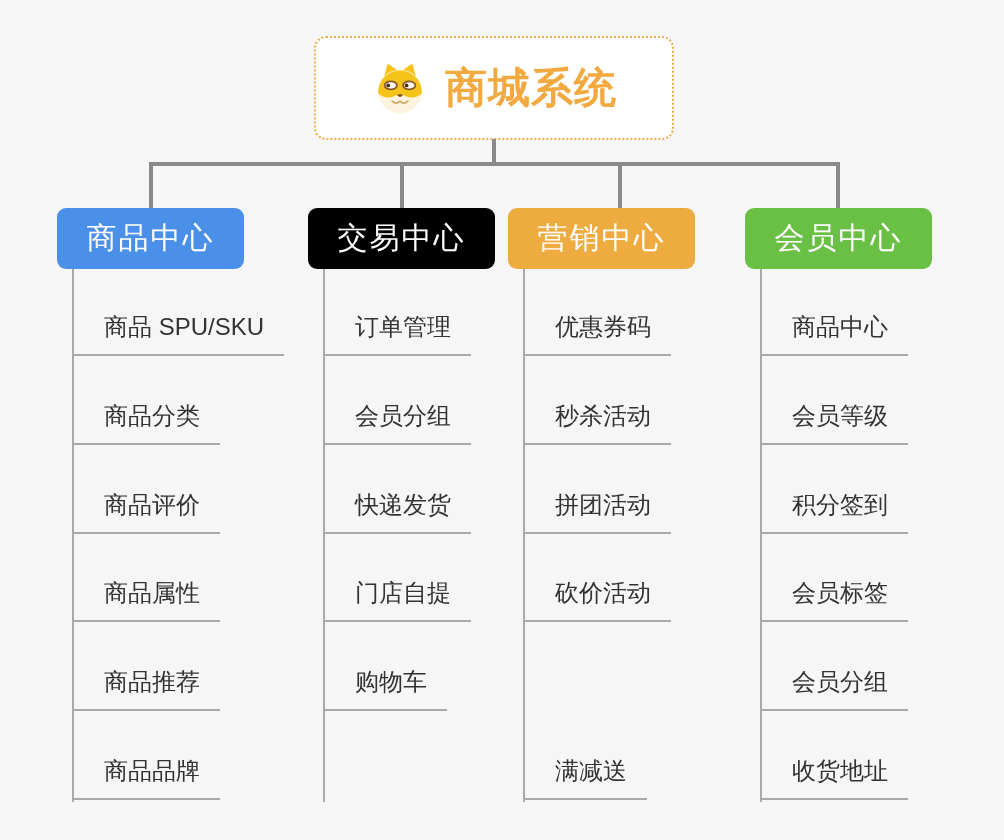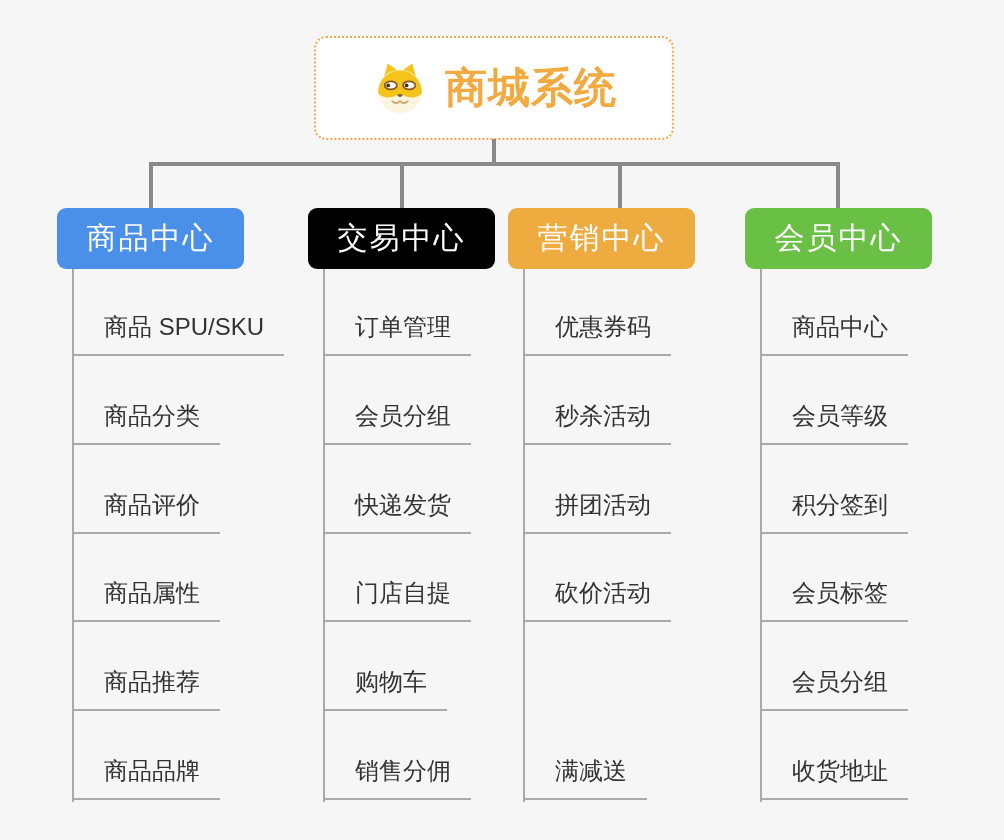--- a/index.html
+++ b/index.html
@@ -82,21 +82,20 @@
 </div>
 
 <div class="col col-1">
   <div class="branch-header" style="background-color: #000000;">交易中心</div>
   <div class="rail"></div>
   <div class="leaf row-0">订单管理</div>
   <div class="leaf row-1">会员分组</div>
   <div class="leaf row-2">快递发货</div>
   <div class="leaf row-3">门店自提</div>
   <div class="leaf row-4">购物车</div>
-  <div class="leaf row-5">销售分佣</div>
 </div>
 
 <div class="col col-2">
   <div class="branch-header" style="background-color: rgb(238, 171, 64);">营销中心</div>
   <div class="rail"></div>
   <div class="leaf row-1">秒杀活动</div>
   <div class="leaf row-0">优惠券码</div>
   <div class="leaf row-2">拼团活动</div>
   <div class="leaf row-3">砍价活动</div>
   <div class="leaf row-5">满减送</div>

